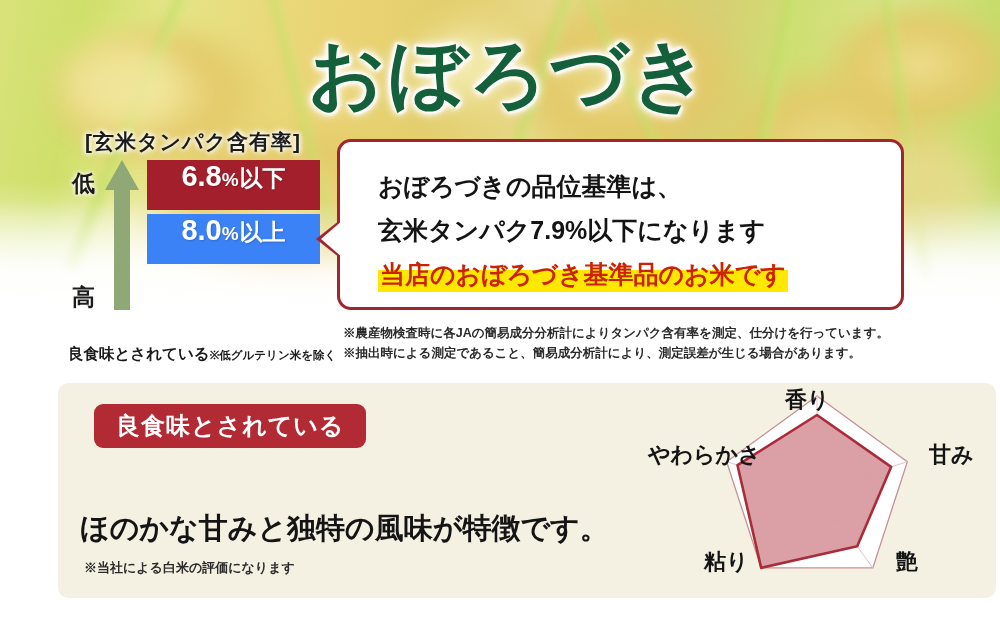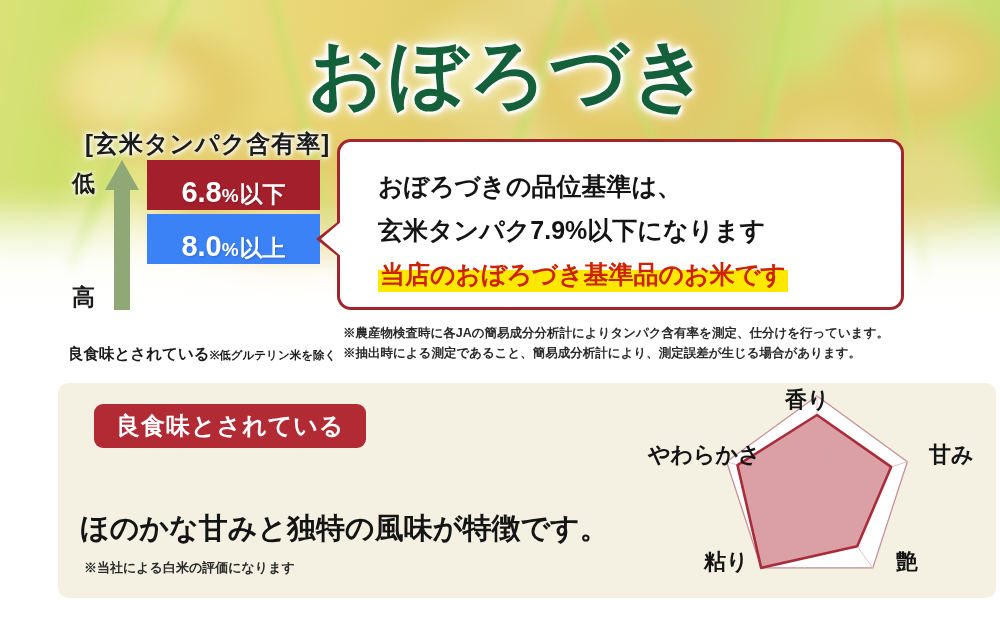--- a/index.html
+++ b/index.html
@@ -48,21 +48,21 @@
     color:#14603a; text-align:center; letter-spacing:3px;
     text-shadow:
       0 0 6px #fff, 0 0 6px #fff, 0 0 10px #fff, 0 0 14px #fff,
       2px 2px 2px rgba(255,255,255,.9), -2px -2px 2px rgba(255,255,255,.9);
     white-space:nowrap;
   }
 
   
   .protein-title {
     position:absolute; left:85px; top:128px;
-    font-size:24px; font-weight:bold; color:#1c1c1c; letter-spacing:1px;
+    font-size:21px; font-weight:bold; color:#1c1c1c; letter-spacing:1px;
     text-shadow:0 0 5px #fff,0 0 5px #fff,0 0 8px #fff;
     white-space:nowrap;
   }
   .axis-low, .axis-high {
     position:absolute; left:72px;
     font-size:23px; font-weight:bold; color:#1c1c1c;
     text-shadow:0 0 5px #fff,0 0 5px #fff;
   }
   .axis-low { top:168px; }
   .axis-high { top:282px; }
@@ -74,21 +74,21 @@
   }
   .arrow-head {
     position:absolute; left:0; top:0; width:0; height:0;
     border-left:17px solid transparent; border-right:17px solid transparent;
     border-bottom:30px solid #8fa875;
   }
 
   .bars { position:absolute; left:147px; top:160px; width:173px; }
   .bar {
     position:relative; height:50px; margin-bottom:4px;
-    display:flex; align-items:flex-end; justify-content:center;
+    display:flex; align-items:flex-start; justify-content:center;
   }
   .bar .val {
     font-size:29px; font-weight:bold; color:#fff; letter-spacing:0px;
     text-shadow:1px 1px 2px rgba(0,0,0,.18);
   }
   .bar .val .pct { font-size:19px; }
   .bar .val .suffix { font-size:23px; margin-left:1px; }
 
   .caption {
     position:absolute; left:68px; top:322px; width:280px;

